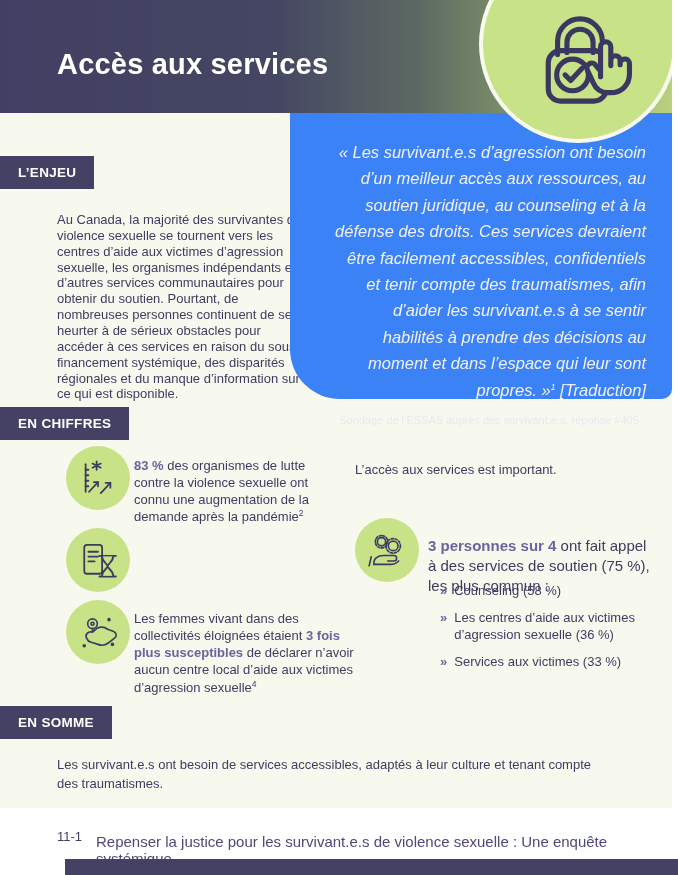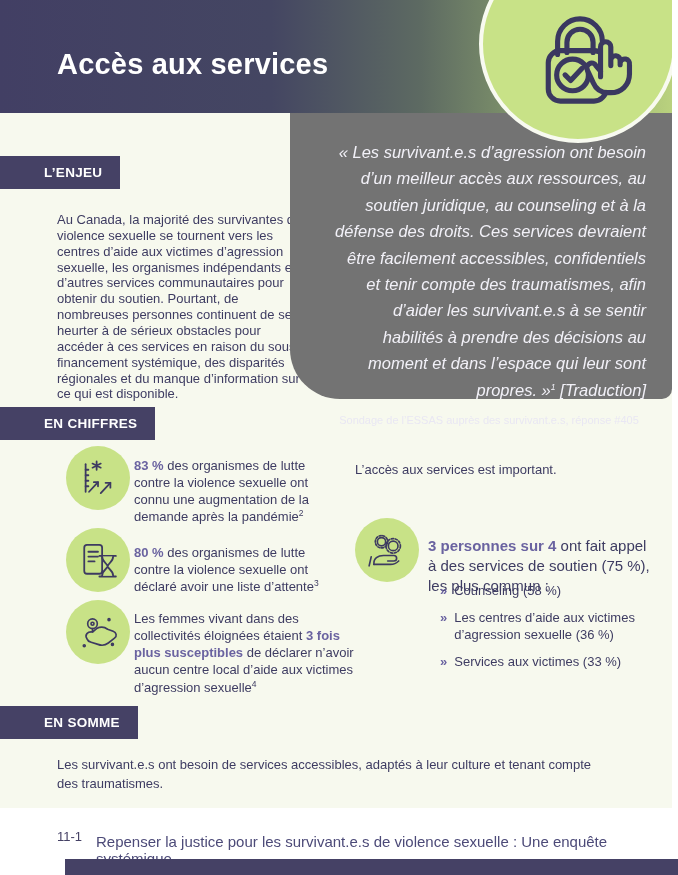--- a/index.html
+++ b/index.html
@@ -6,33 +6,33 @@
   .page{
     position:relative;width:678px;height:875px;margin:0 auto;background:#ffffff;
     overflow:hidden;font-family:"Liberation Sans",sans-serif;color:#3e3c62;
   }
   .abs{position:absolute;}
   
   .body-bg{left:0;top:113px;width:678px;height:695px;background:#f7f9ee;}
   .header{left:0;top:0;width:678px;height:113px;
     background:linear-gradient(90deg,#423f64 0%,#444662 40%,#5d6a62 62%,#90a86f 84%,#bcd47f 100%);}
   .page-title{left:57px;top:48px;font-size:29px;font-weight:bold;color:#ffffff;letter-spacing:.2px;}
-  .quote-panel{left:290px;top:113px;width:382px;height:286px;background:#737373;
+  .quote-panel{left:290px;top:113px;width:382px;height:286px;background:#3b82f6;
     border-radius:0 0 10px 50px;box-sizing:border-box;padding:26px 26px 0 42px;z-index:3;}
   .quote-text{font-style:italic;font-size:16.5px;line-height:1.6;text-align:right;color:#f2f1f8;}
   .quote-attrib{margin-top:11px;font-size:11px;text-align:center;color:#e9e7f3;}
   .big-circle{left:479px;top:-55px;width:198px;height:198px;border-radius:50%;
     background:#c8e287;border:4px solid #f8faf0;box-sizing:border-box;z-index:4;}
   .corner-green{left:592px;top:0;width:80px;height:44px;background:#c8e287;z-index:5;}
   .lock-wrap{left:524px;top:4px;width:112px;height:112px;z-index:6;}
   .right-margin{left:672px;top:0;width:6px;height:875px;background:#ffffff;z-index:40;}
   .bottom-bar{left:65px;top:859px;width:613px;height:16px;background:#454165;z-index:45;}
   
   .section-label{background:#454165;color:#ffffff;font-weight:bold;font-size:13.5px;
-    height:33px;line-height:33px;padding:0 18px 0 44px;letter-spacing:.3px;z-index:7;}
+    height:33px;line-height:33px;padding:0 18px 0 18px;letter-spacing:.3px;z-index:7;}
   .enjeu-label{left:0;top:156px;}
   .chiffres-label{left:0;top:407px;}
   .somme-label{left:0;top:706px;}
   
   .enjeu-body{left:57px;top:199px;width:252px;font-size:13px;line-height:1.22;}
   .stat-circle{width:64px;height:64px;border-radius:50%;background:#c8e287;
     display:flex;align-items:center;justify-content:center;z-index:7;}
   .stat-text{font-size:13px;line-height:1.32;}
   .hl{color:#6a63a0;font-weight:bold;}
   .services-heading{left:355px;top:449px;width:300px;font-size:13px;font-weight:normal;}
@@ -94,21 +94,20 @@
   <p class="abs stat-text" style="left:134px;top:444px;width:200px;"><span></span><span class="hl">83 %</span><span> des organismes de lutte contre la violence sexuelle ont connu une augmentation de la demande après la pandémie</span><sup>2</sup></p>
 
   <div class="abs stat-circle" style="left:66px;top:528px;">
     <svg width="44" height="44" viewBox="0 0 64 64" fill="none" stroke="#3d3a61" stroke-width="2.6" stroke-linecap="round" stroke-linejoin="round">
       <rect x="12" y="10" width="26" height="42" rx="4"></rect>
       <path d="M18 20 h14 M18 27 h14 M18 34 h9"></path>
       <path d="M34 26 h24 M34 56 h24"></path>
       <path d="M38 27 c0 9 8 9 8 15 c0 -6 8 -6 8 -15 M38 55 c0 -9 8 -9 8 -15 c0 6 8 6 8 15" fill="#c8e287"></path>
     </svg>
   </div>
-  <p class="abs stat-text" style="left:134px;top:531px;width:205px;"><span></span><span class="hl">80 %</span><span> des organismes de lutte contre la violence sexuelle ont déclaré avoir une liste d’attente</span><sup>3</sup></p>
 
   <div class="abs stat-circle" style="left:66px;top:600px;">
     <svg width="44" height="44" viewBox="0 0 64 64" fill="none" stroke="#3d3a61" stroke-width="2.4" stroke-linecap="round" stroke-linejoin="round">
       <path d="M16 42 c-4 -6 1 -11 8 -10 l6 -5 c6 -3 12 -2 16 1 l8 3 c5 2 6 7 2 10 l-9 7 c-4 3 -10 4 -15 2 l-10 -3 c-4 -1 -5 -2 -6 -5 z"></path>
       <circle cx="24" cy="20" r="7" fill="#c8e287"></circle>
         <circle cx="24" cy="20" r="2.2"></circle>
       <path d="M24 27 v5"></path>
       <circle cx="48" cy="14" r="1.4"></circle>
         <circle cx="12" cy="52" r="1.4"></circle>
         <circle cx="53" cy="50" r="1.4"></circle>

